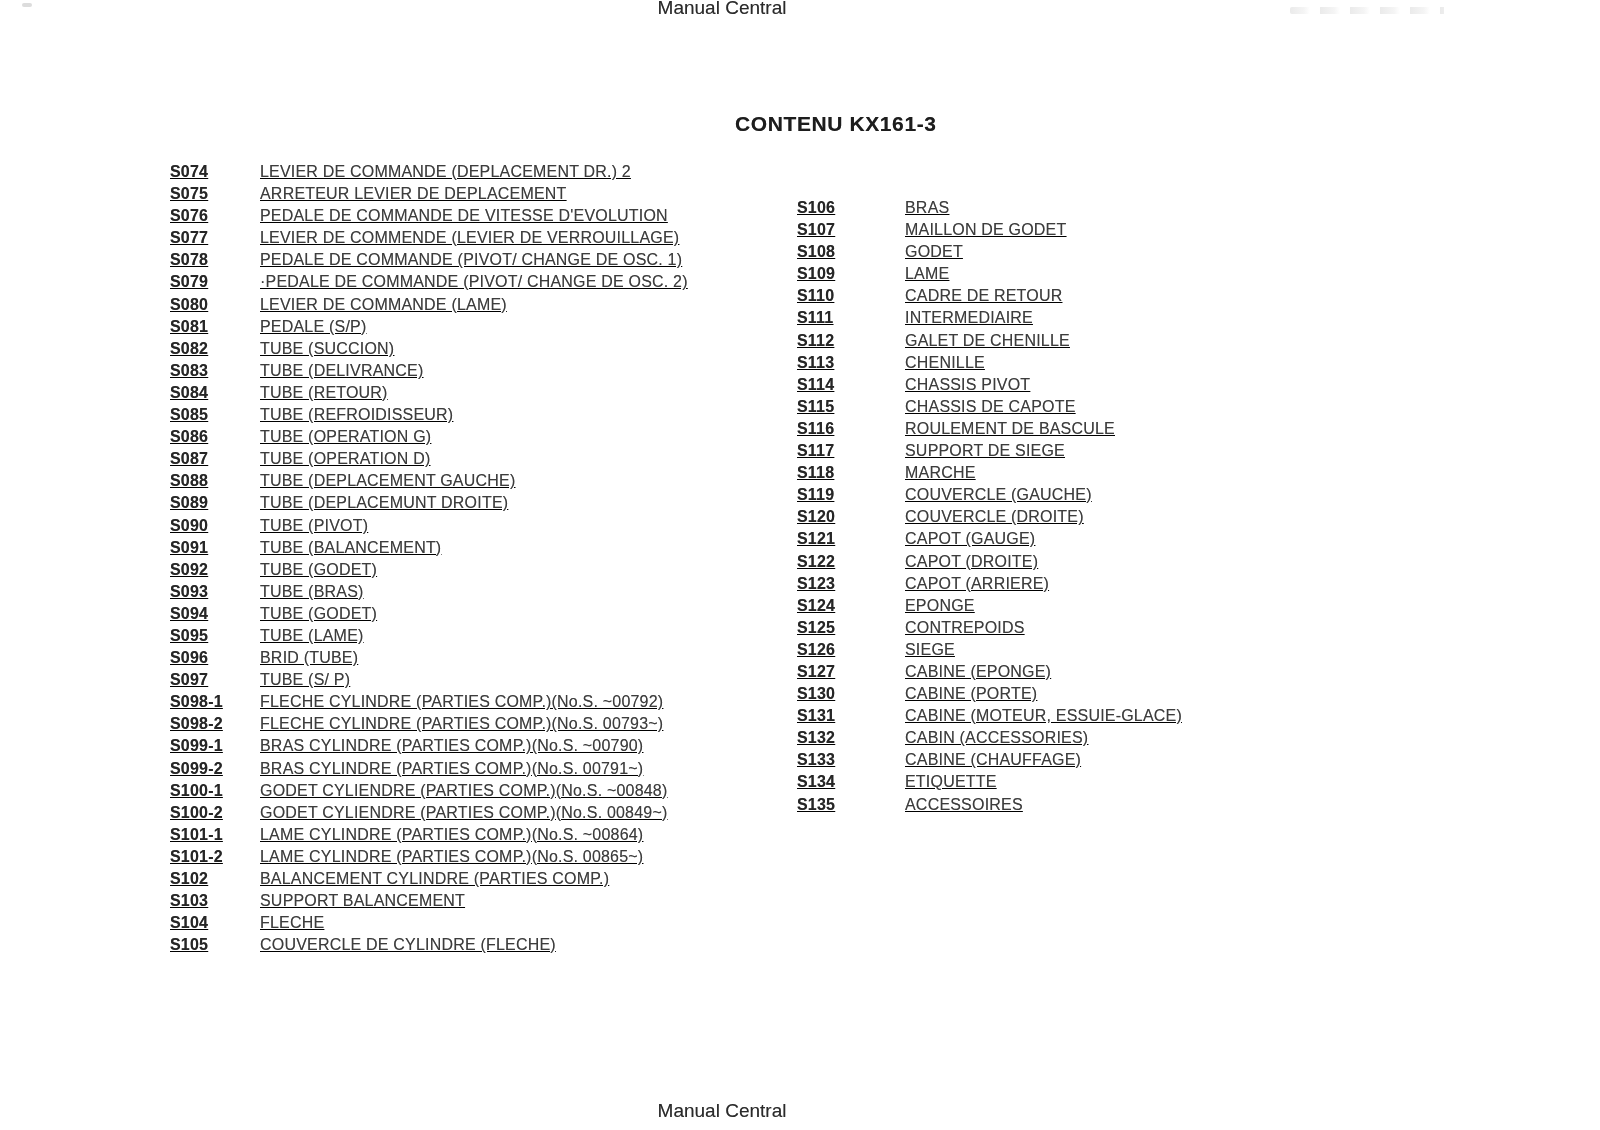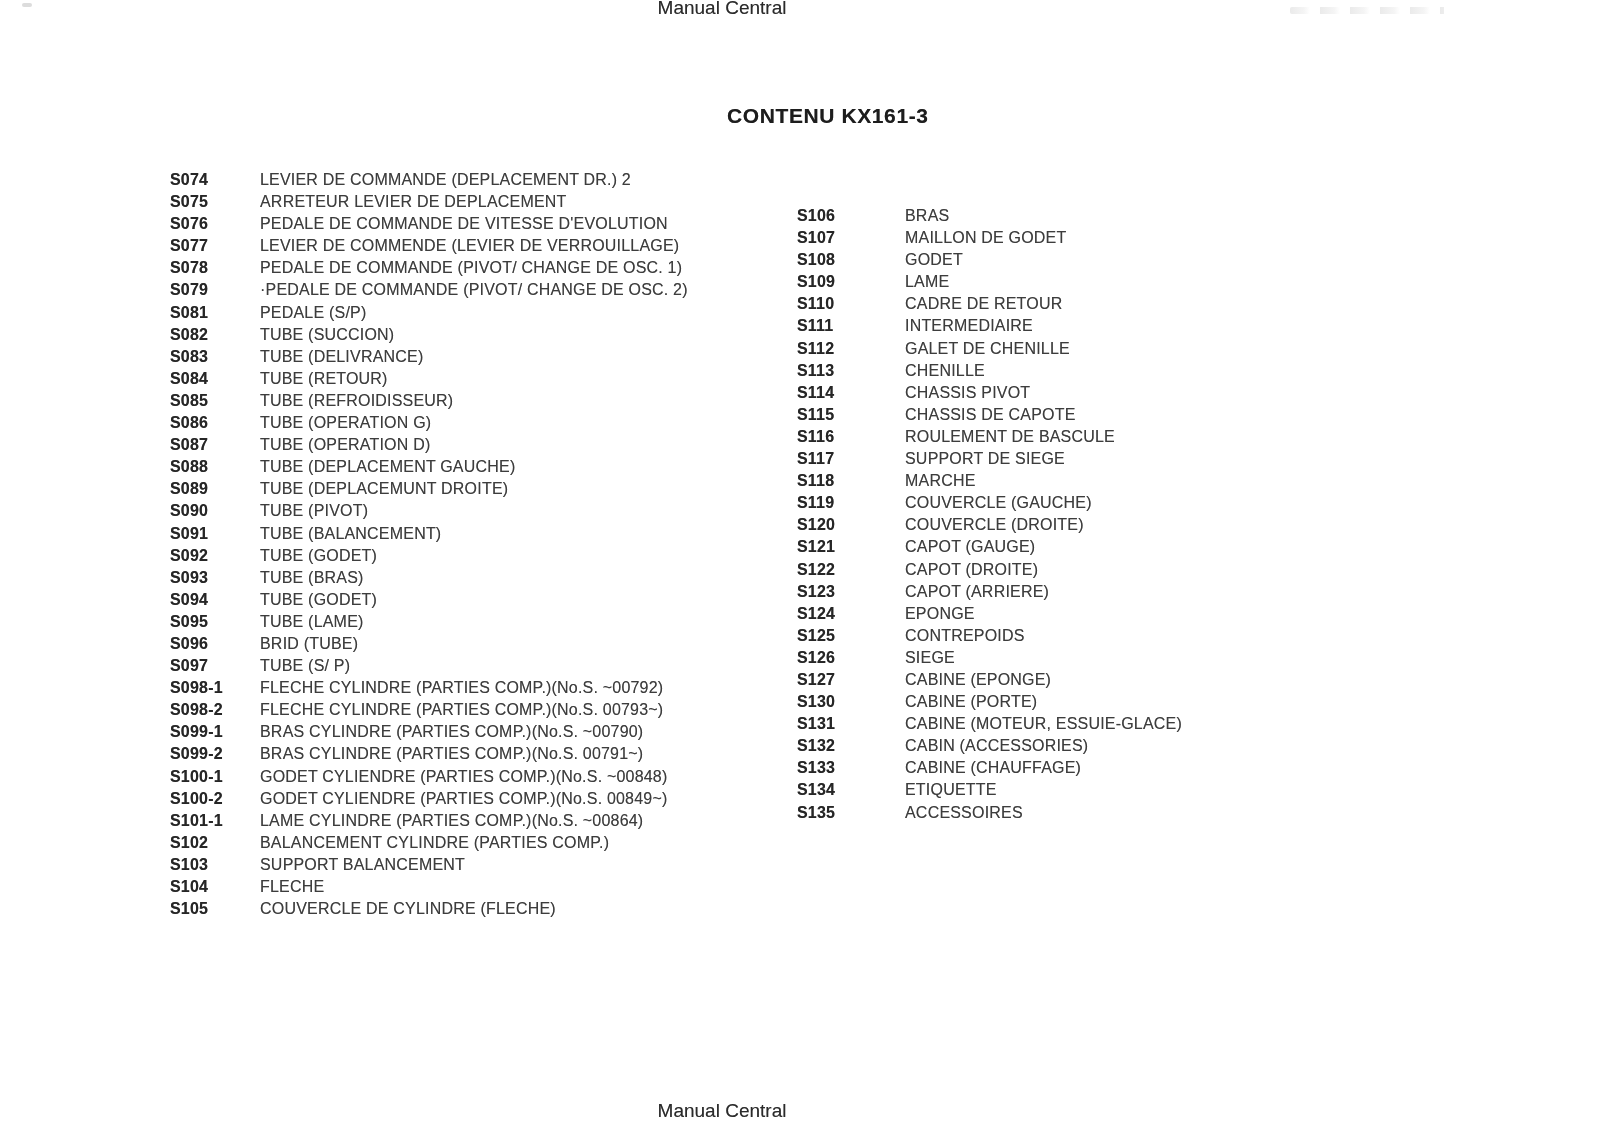--- a/index.html
+++ b/index.html
@@ -23,31 +23,32 @@
     font-size: 19px;
     color: #2b2b2b;
     text-shadow: 0 0 0.5px rgba(40,40,40,0.45);
   }
   .header { top: -3px; }
   .footer { top: 1100px; }
   .title {
     position: absolute;
     top: 100px;
     left: 723px;
-    margin: 4px;
+    margin: 12px;
     font-size: 21px;
     font-weight: bold;
     letter-spacing: 0.6px;
     color: #1d1d1d;
     text-shadow: 0 0 0.6px rgba(30,30,30,0.6);
     white-space: nowrap;
   }
   .col {
     position: absolute;
-    top: 171px;
+    top: 163px;
+    text-decoration: underline;
   }
   .col-left  { left: 170px; }
   .col-right { left: 797px; margin-top: 36px; }
   .row {
     height: 22.1px;
     display: flex;
     align-items: flex-start;
     white-space: nowrap;
   }
   .code {
@@ -125,20 +126,24 @@
       </div>
       <div class="row">
         <span class="code">S078</span>
         <span class="desc">PEDALE DE COMMANDE (PIVOT/ CHANGE DE OSC. 1)</span>
       </div>
       <div class="row">
         <span class="code">S079</span>
         <span class="desc">·PEDALE DE COMMANDE (PIVOT/ CHANGE DE OSC. 2)</span>
       </div>
       <div class="row">
+        <span class="code">S080</span>
+        <span class="desc">LEVIER DE COMMANDE (LAME)</span>
+      </div>
+      <div class="row">
         <span class="code">S081</span>
         <span class="desc">PEDALE (S/P)</span>
       </div>
       <div class="row">
         <span class="code">S082</span>
         <span class="desc">TUBE (SUCCION)</span>
       </div>
       <div class="row">
         <span class="code">S083</span>
         <span class="desc">TUBE (DELIVRANCE)</span>
@@ -221,20 +226,24 @@
       </div>
       <div class="row">
         <span class="code">S100-2</span>
         <span class="desc">GODET CYLIENDRE (PARTIES COMP.)(No.S. 00849~)</span>
       </div>
       <div class="row">
         <span class="code">S101-1</span>
         <span class="desc">LAME CYLINDRE (PARTIES COMP.)(No.S. ~00864)</span>
       </div>
       <div class="row">
+        <span class="code">S101-2</span>
+        <span class="desc">LAME CYLINDRE (PARTIES COMP.)(No.S. 00865~)</span>
+      </div>
+      <div class="row">
         <span class="code">S102</span>
         <span class="desc">BALANCEMENT CYLINDRE (PARTIES COMP.)</span>
       </div>
       <div class="row">
         <span class="code">S103</span>
         <span class="desc">SUPPORT BALANCEMENT</span>
       </div>
       <div class="row">
         <span class="code">S104</span>
         <span class="desc">FLECHE</span>

